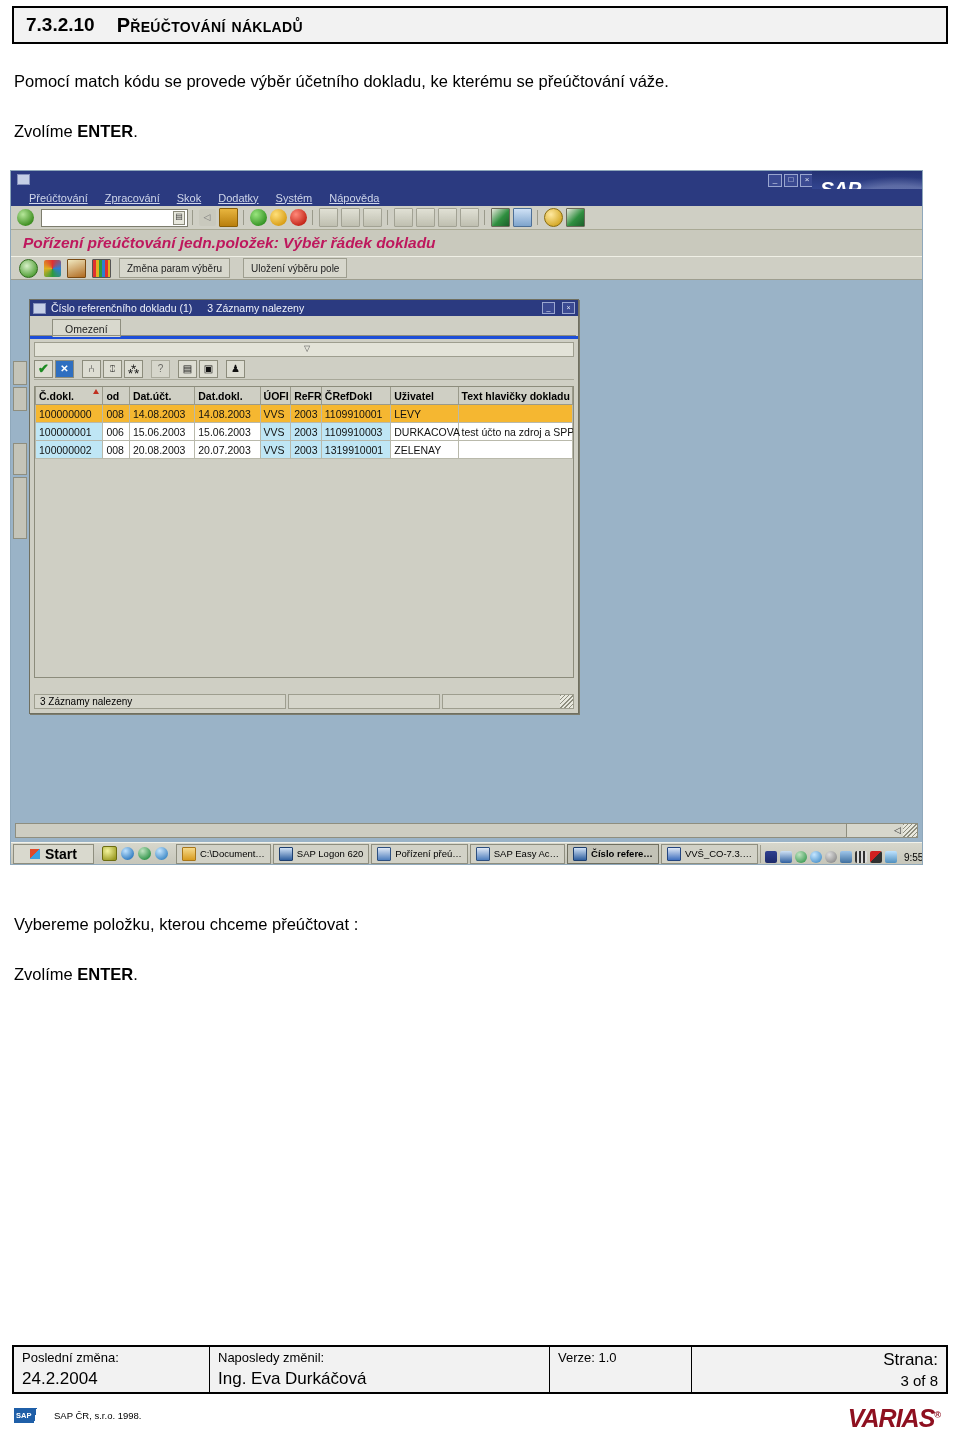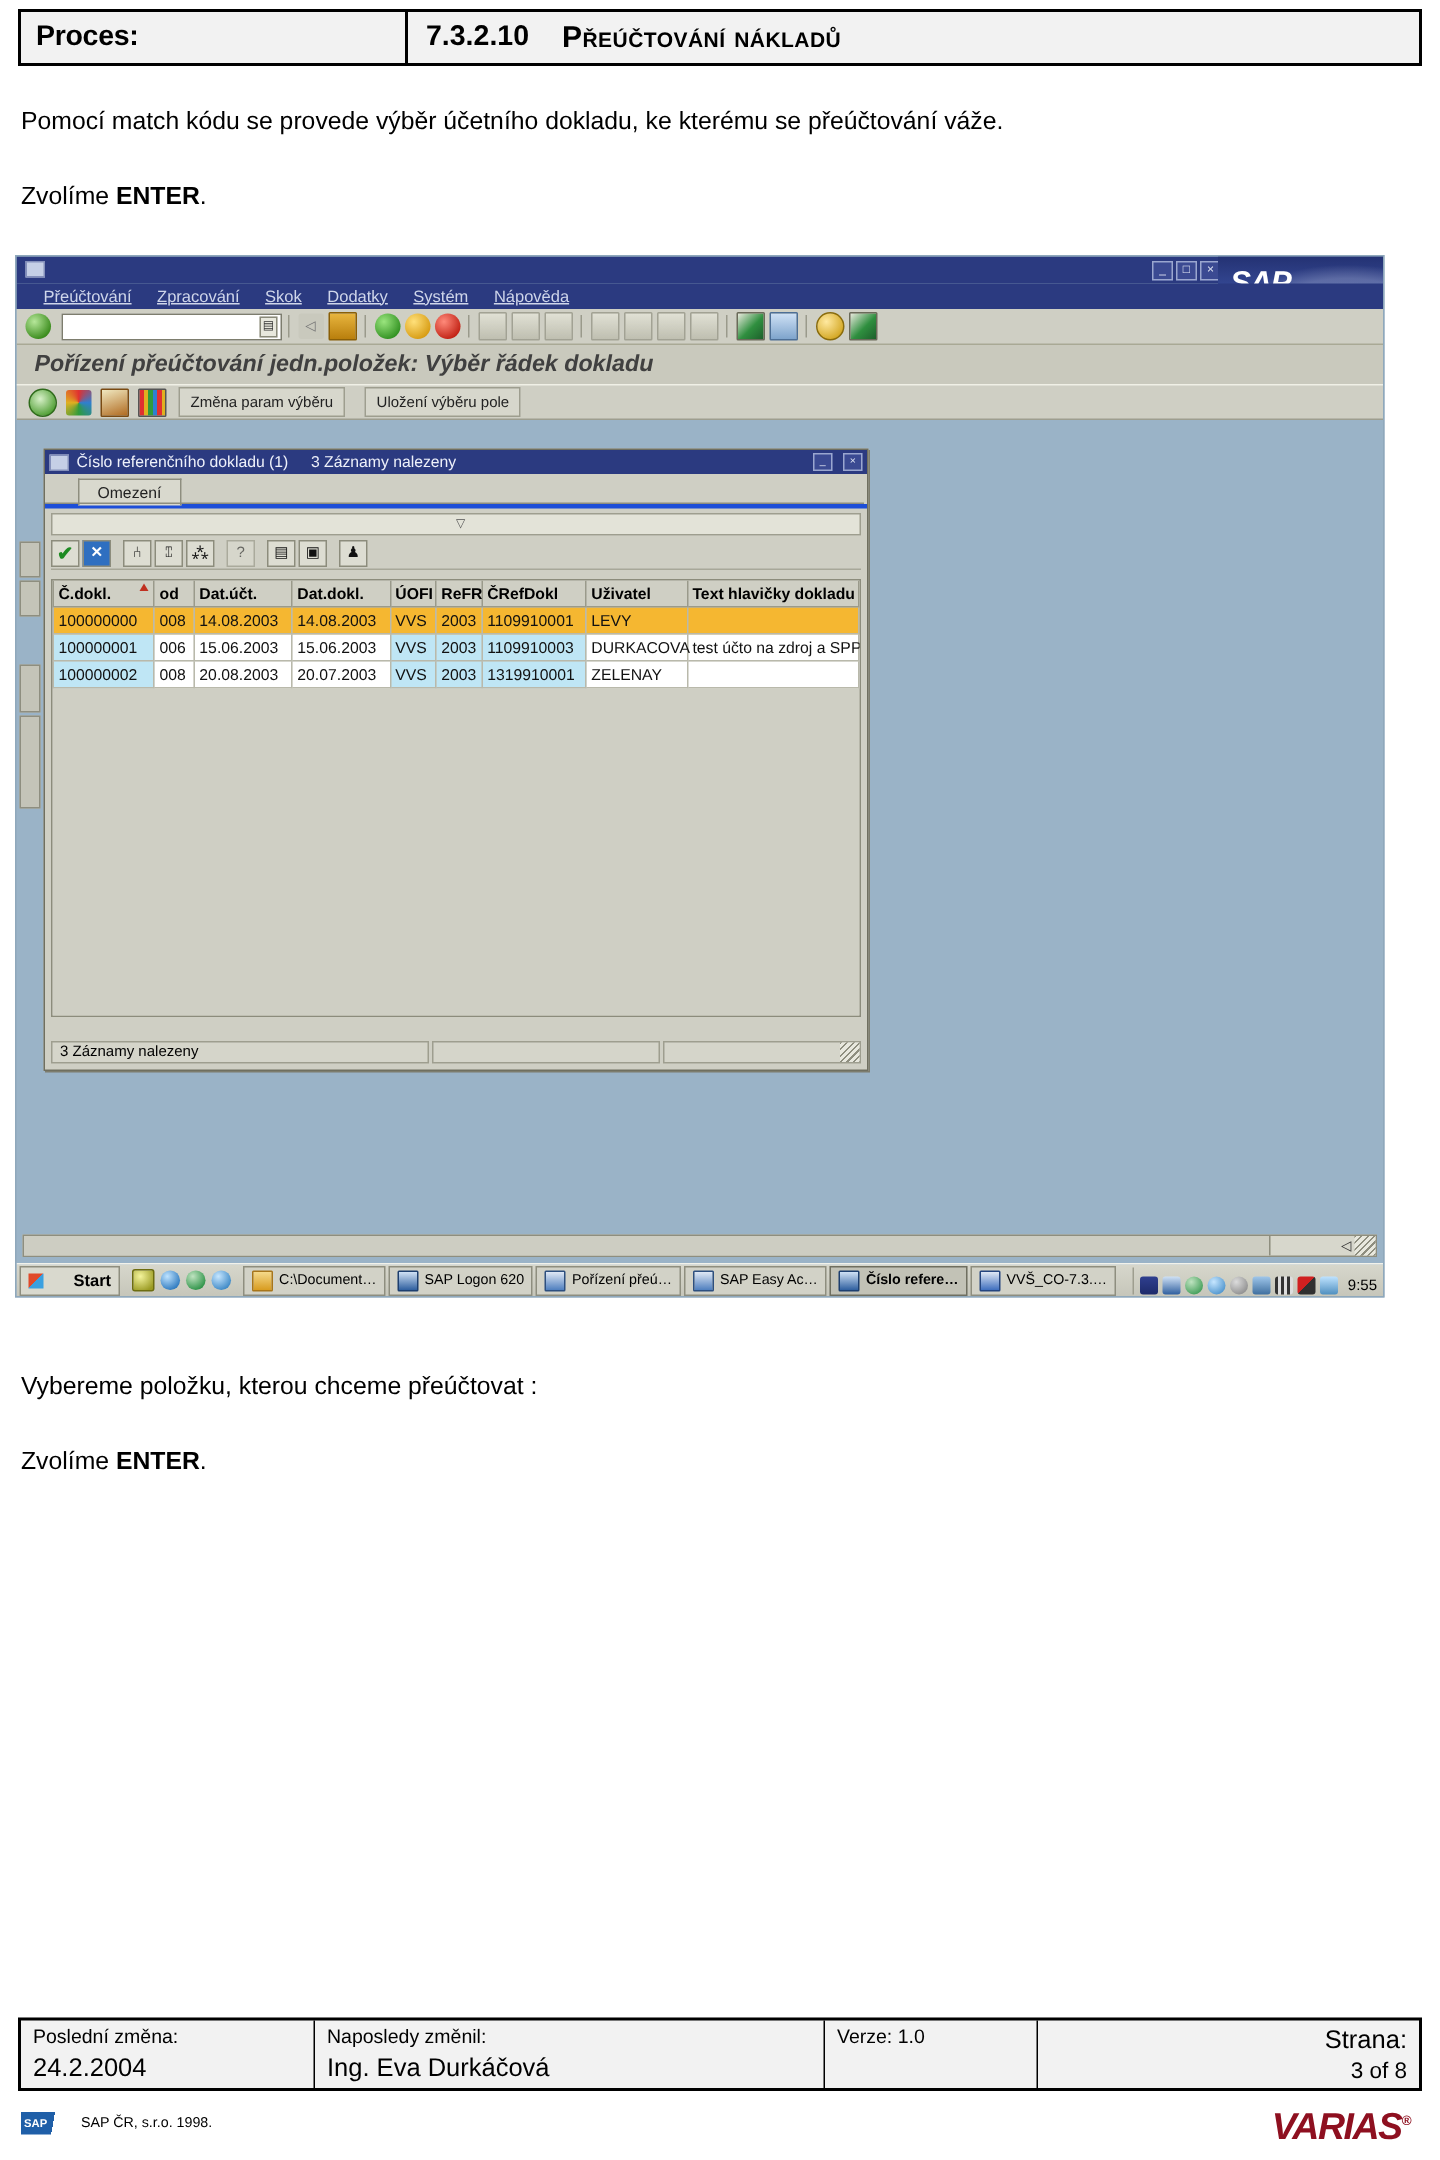--- a/index.html
+++ b/index.html
@@ -165,21 +165,21 @@
   
   .sap-screentitle {
     position: absolute; left: 0; top: 59px;
     width: 913px; height: 26px;
     background: #c9c9bd;
     display: flex; align-items: center;
     padding-left: 12px; box-sizing: border-box;
   }
   .sap-screentitle span {
     font-size: 15.5px; font-weight: bold; font-style: italic;
-    color: #404040;
+    color: #be185d;
   }
 
   
   .sap-apptoolbar {
     position: absolute; left: 0; top: 85px;
     width: 913px; height: 24px;
     background: #cfcfc4;
     border-top: 1px solid #f0f0e6;
     border-bottom: 1px solid #9e9e8f;
     display: flex; align-items: center;
@@ -388,25 +388,25 @@
     width: 913px; height: 22px;
     background: linear-gradient(180deg,#d7d7cc 0%, #c6c6ba 100%);
     border-top: 1px solid #f2f2ea;
     display: flex; align-items: center;
     box-sizing: border-box;
     padding: 0 2px;
     gap: 2px;
     font-size: 9.5px;
   }
   .tb-start {
-    display: flex; align-items: center; gap: 20px;
-    height: 18px; padding: 0 5px;
+    display: flex; align-items: center; gap: 5px;
+    height: 18px; padding: 0 16px;
     background: #d9d9ce;
     border: 1px solid #8e8e7f;
-    font-weight: bold; font-size: 11px;
+    font-weight: bold; font-size: 14px;
   }
   .tb-start .flag {
     width: 10px; height: 10px;
     background: linear-gradient(135deg,#e04a2a 0 50%, #3aa0e0 50% 100%);
   }
   .qlaunch { display: flex; align-items: center; gap: 4px; padding: 0 6px; }
   .qi { width: 13px; height: 13px; border-radius: 2px; }
   .qi-a { background: radial-gradient(circle at 35% 30%, #f4f49c 0%, #9a9a22 85%); border:1px solid #6d6d10;}
   .qi-b { background: radial-gradient(circle at 35% 30%, #bfe3ff 0%, #1f6fb8 85%); border-radius:50%;}
   .qi-c { background: radial-gradient(circle at 35% 30%, #bfe3c0 0%, #1f8b3c 85%); border-radius:50%;}
@@ -489,23 +489,20 @@
     color: #8e1020; font-weight: bold;
     font-size: 25px; font-style: italic;
     letter-spacing: -1px;
   }
   .varias sup { font-size: 9px; vertical-align: super; }
 </style>
 </head>
 <body>
 
 <div class="doc-header">
-  <div class="cell-proces">
-    <span>Proces:</span>
-  </div>
   <div class="cell-title">
     <span class="doc-num">7.3.2.10</span>
     <span class="doc-title">Přeúčtování nákladů</span>
   </div>
 </div>
 
 <div class="para" id="p-intro">Pomocí match kódu se provede výběr účetního dokladu, ke kterému se přeúčtování váže.</div>
 
 <div class="para" id="p-enter1">
   <span>Zvolíme </span><b>ENTER</b><span>.</span>

